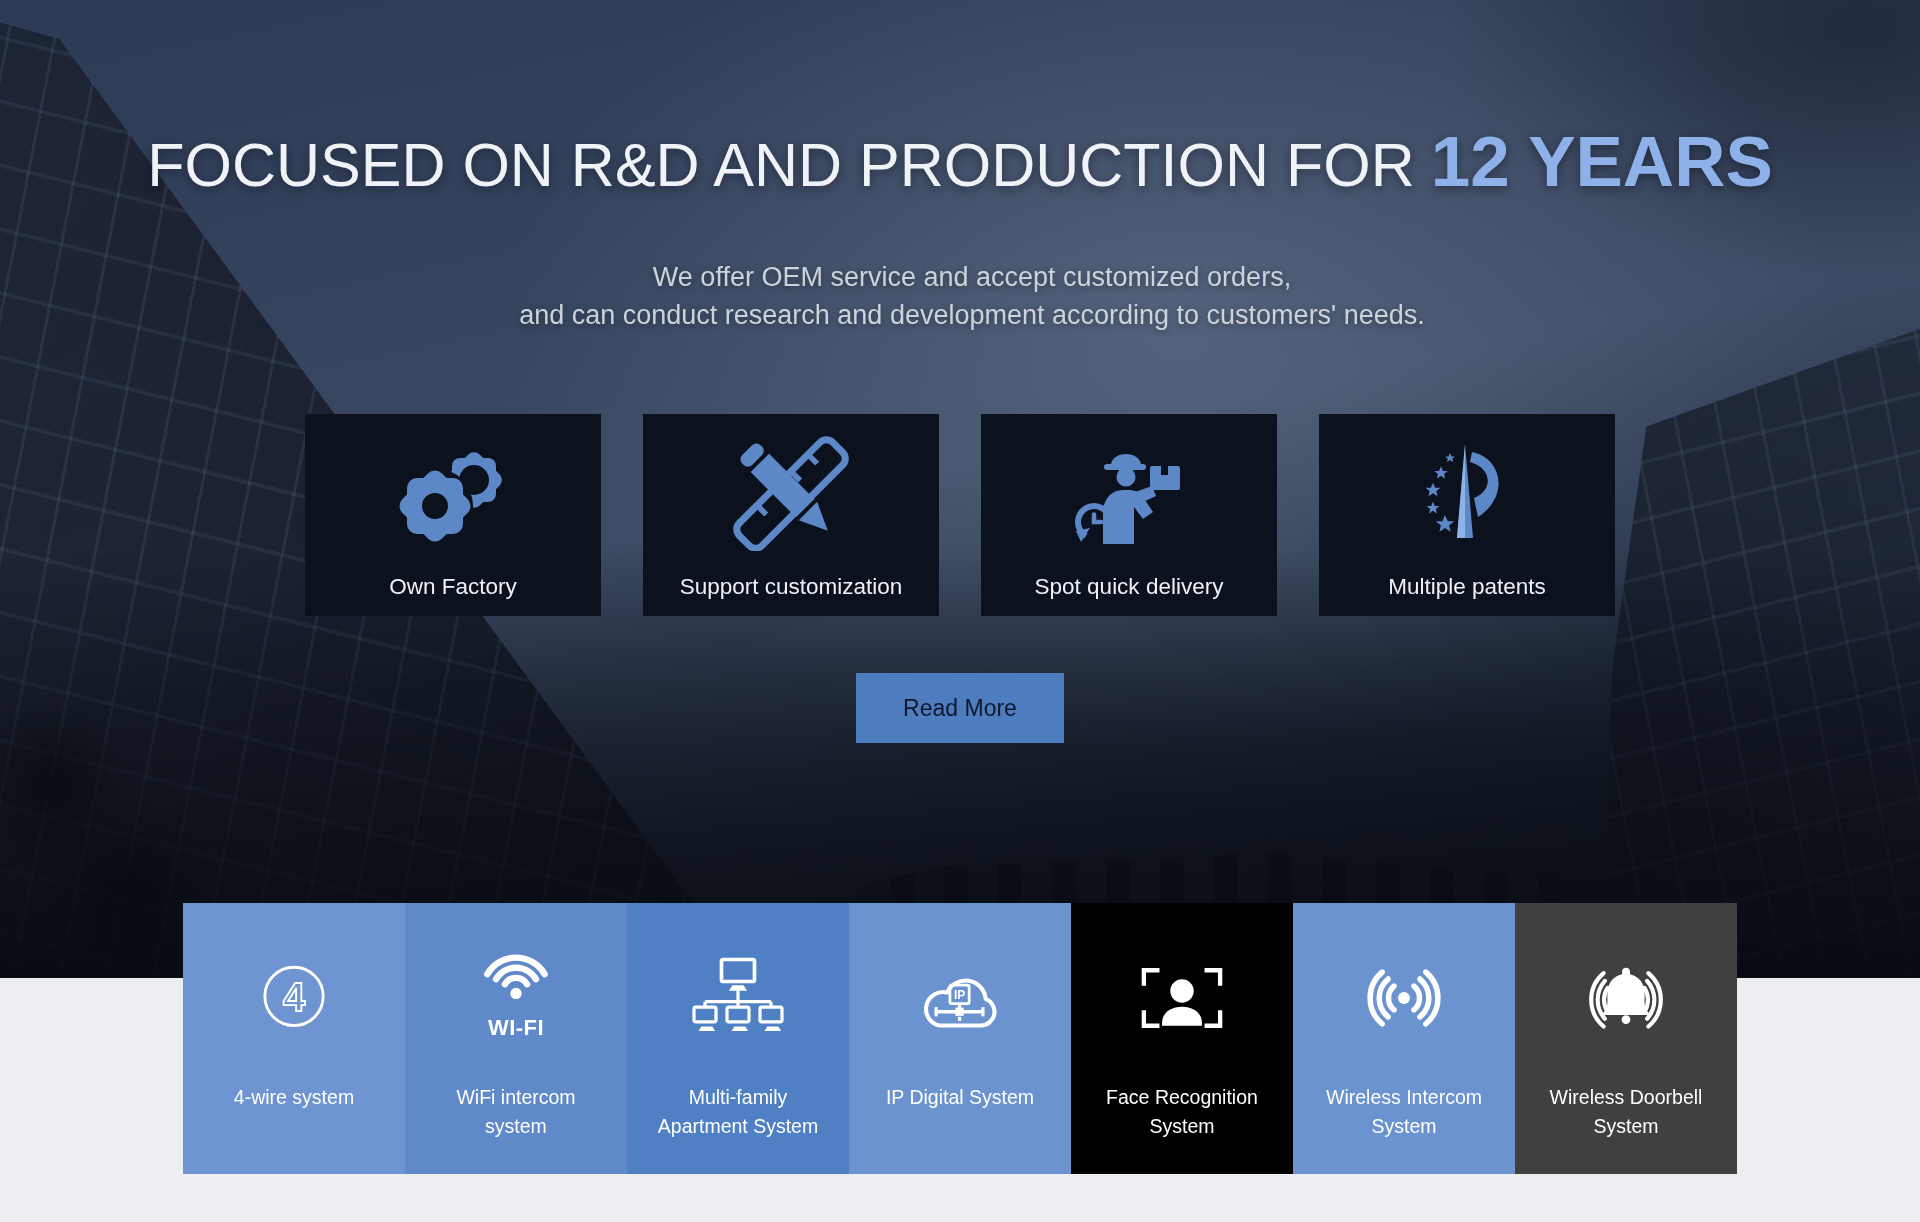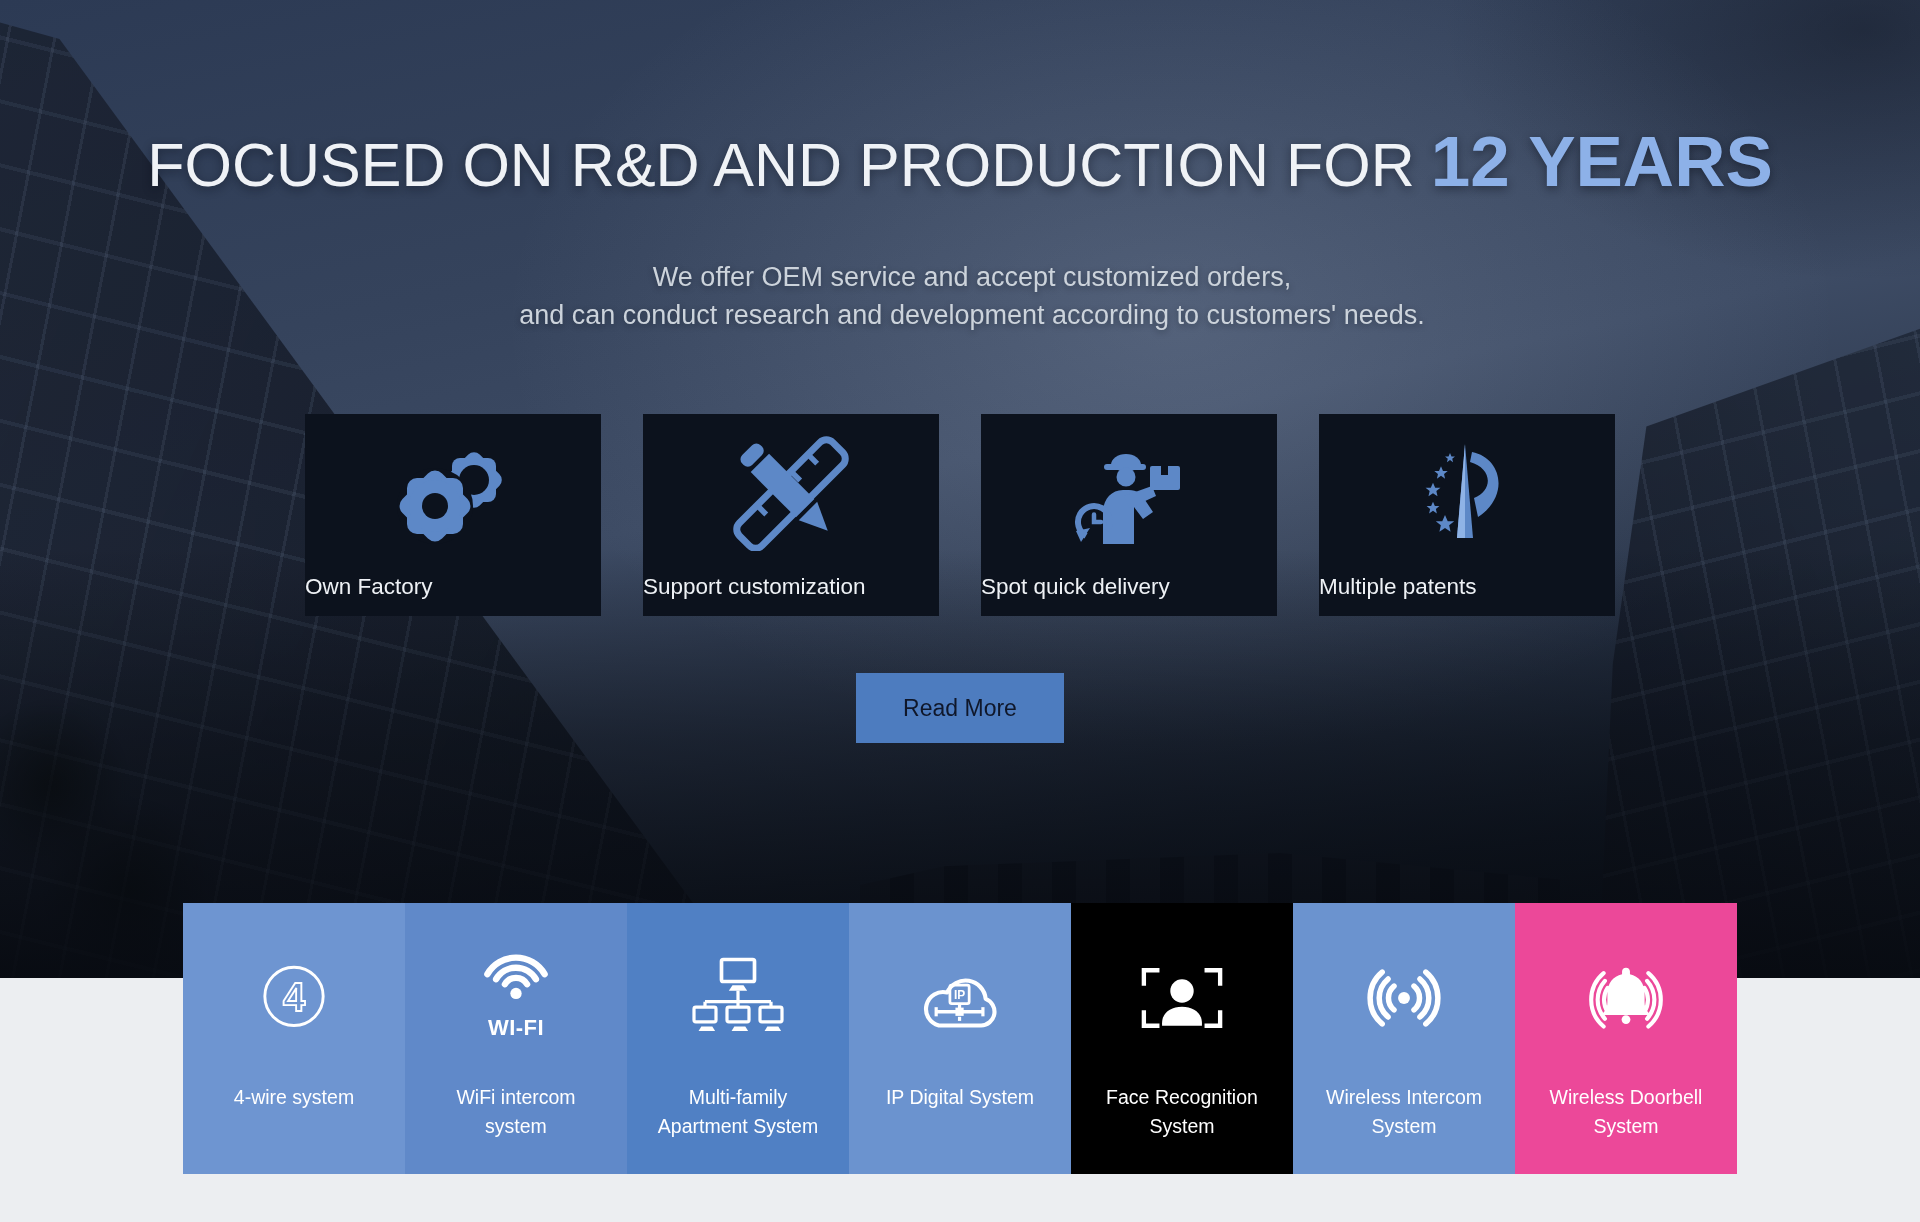--- a/index.html
+++ b/index.html
@@ -57,21 +57,21 @@
   .hero-title .hl{color:#8db1e8;font-weight:bold;font-size:71px;margin-left:16px;}
   .hero-subtitle{
     position:absolute;left:12px;top:258px;width:100%;margin:0;text-align:center;
     color:#ccd3db;font-size:27px;line-height:38px;font-weight:normal;
     text-shadow:0 2px 6px rgba(8,13,24,0.35);
   }
 
   .features{position:absolute;left:305px;top:414px;display:flex;gap:42px;}
   .card{width:296px;height:202px;background:#0c121d;position:relative;}
   .card-icon{position:absolute;left:0;top:20px;width:100%;height:118px;display:flex;align-items:center;justify-content:center;}
-  .card-label{position:absolute;left:0;top:160px;width:100%;color:#eef1f5;font-size:22.5px;}
+  .card-label{position:absolute;left:0;top:160px;width:100%;text-align:center;color:#eef1f5;font-size:22.5px;}
 
   .read-more{
     position:absolute;left:856px;top:673px;width:208px;height:70px;background:#4d7cbf;
     color:#0f172a;font-size:23px;display:flex;align-items:center;justify-content:center;
     text-decoration:none;cursor:pointer;user-select:none;
   }
 
   
   .categories{position:absolute;left:183px;top:903px;display:flex;z-index:5;}
   .tile{width:222px;height:271px;position:relative;cursor:pointer;}
@@ -281,21 +281,21 @@
             <path d="M36.2 19.7 A37 37 0 0 0 36.2 76.3"></path>
             <path d="M70.9 35 A17 17 0 0 1 70.9 61"></path>
             <path d="M77.4 27.3 A27 27 0 0 1 77.4 68.7"></path>
             <path d="M83.8 19.7 A37 37 0 0 1 83.8 76.3"></path>
           </g>
         </svg>
       </span>
       <span class="tile-label">Wireless Intercom System</span>
     </div>
 
-    <div class="tile" style="background-color: #ec4899;">
+    <div class="tile" style="background-color: #404040;">
       <span class="tile-icon">
         <svg width="110" height="96" viewBox="0 0 120 96">
           <path d="M60 15 c2.6 0 4.3 1.7 4.3 4.2 v2.8 c9.8 2 16 10.2 16 21 v9.5 c0 7.4 3.6 11 6.9 14 H32.8 c3.3-3 6.9-6.6 6.9-14 v-9.5 c0-10.8 6.2-19 16-21 v-2.8 c0-2.5 1.7-4.2 4.3-4.2 z" fill="#fff"></path>
           <circle cx="60" cy="71.5" r="4.8" fill="#fff"></circle>
           <g fill="none" stroke="#fff" stroke-width="4.5" stroke-linecap="round">
             <path d="M39.9 36.9 A24 24 0 0 0 39.9 63.1"></path>
             <path d="M37 29.3 A31 31 0 0 0 37 70.7"></path>
             <path d="M35.6 20.9 A38 38 0 0 0 35.6 79.1"></path>
             <path d="M80.1 36.9 A24 24 0 0 1 80.1 63.1"></path>
             <path d="M83 29.3 A31 31 0 0 1 83 70.7"></path>

